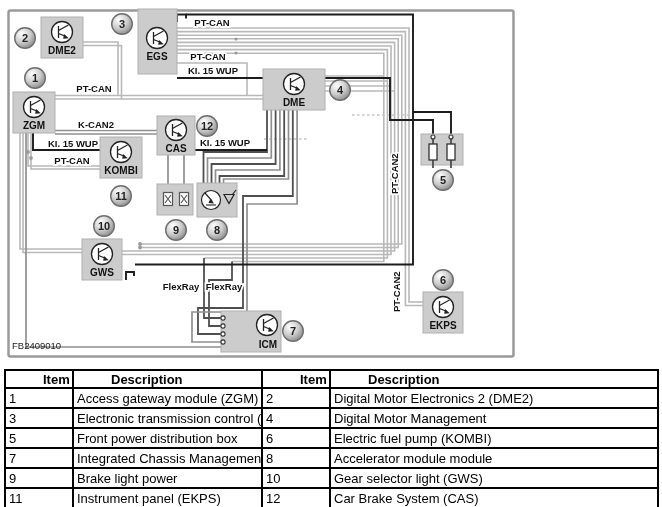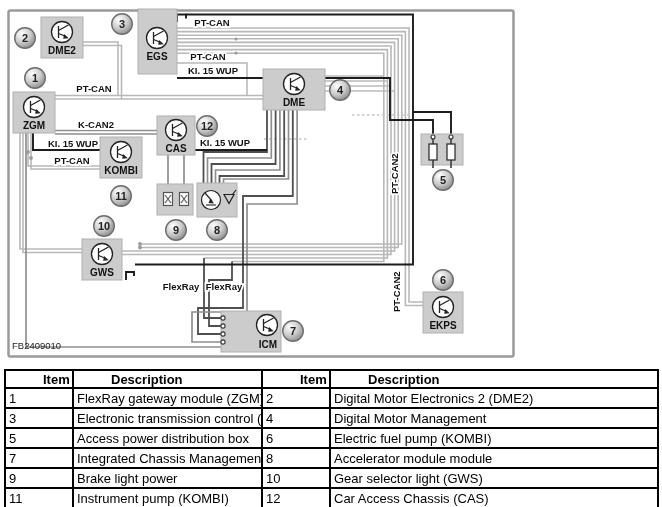--- a/index.html
+++ b/index.html
@@ -297,50 +297,50 @@
         <tr>
           <th>Item</th>
           <th>Description</th>
           <th>Item</th>
           <th>Description</th>
         </tr>
       </thead>
   <tbody>
         <tr>
           <td>1</td>
-          <td>FlexRay gateway module (ZGM)</td>
+          <td>Access gateway module (ZGM)</td>
           <td>2</td>
           <td>Digital Motor Electronics 2 (DME2)</td>
         </tr>
         <tr>
           <td>3</td>
           <td>Electronic transmission control (EGS)</td>
           <td>4</td>
           <td>Digital Motor Management</td>
         </tr>
         <tr>
           <td>5</td>
-          <td>Access power distribution box</td>
+          <td>Front power distribution box</td>
           <td>6</td>
           <td>Electric fuel pump (KOMBI)</td>
         </tr>
         <tr>
           <td>7</td>
           <td>Integrated Chassis Management (ICM)</td>
           <td>8</td>
           <td>Accelerator module module</td>
         </tr>
         <tr>
           <td>9</td>
           <td>Brake light power</td>
           <td>10</td>
           <td>Gear selector light (GWS)</td>
         </tr>
         <tr>
           <td>11</td>
-          <td>Instrument pump (KOMBI)</td>
+          <td>Instrument panel (EKPS)</td>
           <td>12</td>
-          <td>Car Access Chassis (CAS)</td>
+          <td>Car Brake System (CAS)</td>
         </tr>
       </tbody>
 </table>
 
 </div>
 
 </body></html>

